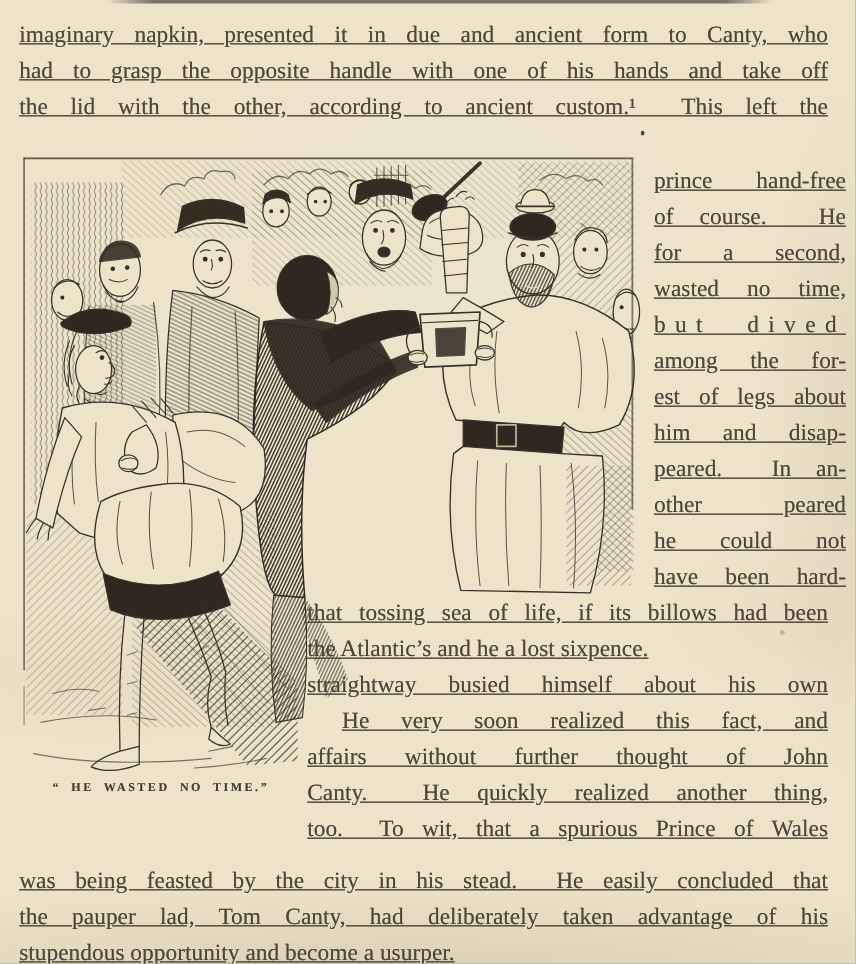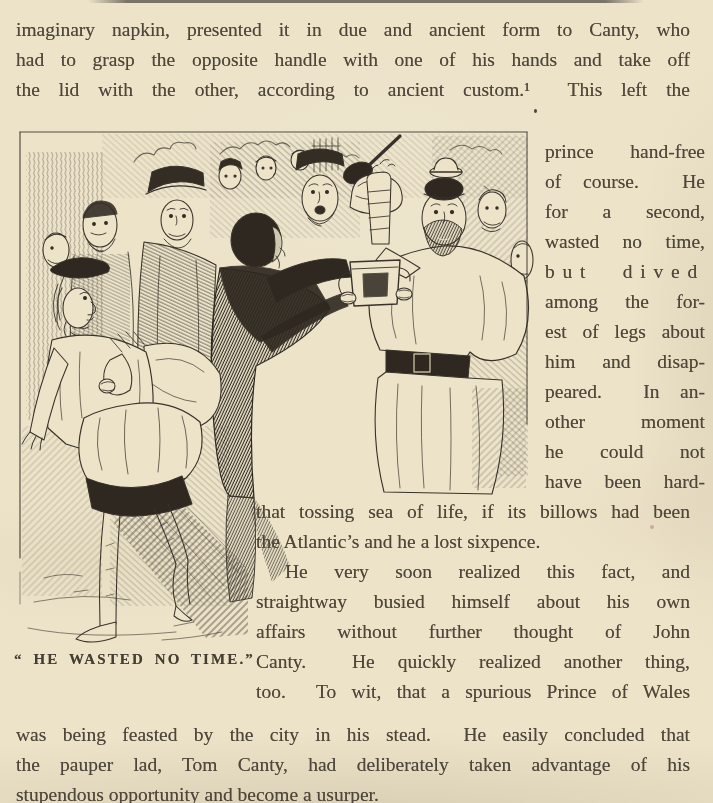--- a/index.html
+++ b/index.html
@@ -22,32 +22,33 @@
   .top-edge{
     position:absolute;left:88px;top:0;width:556px;height:3px;
     background:linear-gradient(90deg,transparent,#4a453c 7%,#4a453c 93%,transparent);
     opacity:.7;border-radius:2px;
   }
   .col{position:absolute;font-size:19.5px;}
   .ln{
     height:30px;line-height:30px;white-space:nowrap;
     text-align:justify;text-align-last:justify;
     text-shadow:0 0 .4px rgba(66,56,44,.55);
+    text-decoration:underline;
   }
   .ln.left{text-align:right;text-align-last:left;}
   .ln.indent{text-indent:29px;}
   .ln.spread{letter-spacing:.40em;}
   .p-top{left:16px;top:15px;width:674px;}
   .c-right{left:545px;top:101px;width:160px;margin-top:36px;}
   .c-mid{left:256px;top:497px;width:434px;}
   .p-bottom{left:16px;top:704px;width:674px;margin-top:16px;}
   .figure{position:absolute;left:14px;top:126px;width:520px;height:528px;}
   .caption{
     position:absolute;left:14px;top:651px;width:240px;
-    text-align:center;font-size:15px;font-weight:700;
+    text-align:center;font-size:10px;font-weight:700;
     letter-spacing:2.1px;word-spacing:4px;color:#443d31;
     text-shadow:0 0 .4px rgba(60,50,40,.5);
     white-space:nowrap;
   }
   .speck{position:absolute;border-radius:50%;}
   .speck.a{left:534px;top:109px;width:3px;height:4px;background:#4a443a;}
   .speck.b{left:650px;top:525px;width:4px;height:4px;background:#c89a93;opacity:.8;}
 </style>
 </head>
 <body>
@@ -280,30 +281,30 @@
   <div class="col c-right">
     <div class="ln j">prince hand-free</div>
     <div class="ln j">of course.&nbsp; He</div>
     <div class="ln j">for a second,</div>
     <div class="ln j">wasted no time,</div>
     <div class="ln j spread">but dived</div>
     <div class="ln j">among the for-</div>
     <div class="ln j">est of legs about</div>
     <div class="ln j">him and disap-</div>
     <div class="ln j">peared.&nbsp; In an-</div>
-    <div class="ln j">other moment</div>
+    <div class="ln j">other peared</div>
     <div class="ln j">he could not</div>
     <div class="ln j">have been hard-</div>
   </div>
 
   <div class="col c-mid">
     <div class="ln j">that tossing sea of life, if its billows had been</div>
     <div class="ln left">the Atlantic’s and he a lost sixpence.</div>
+    <div class="ln j">straightway busied himself about his own</div>
     <div class="ln j indent">He very soon realized this fact, and</div>
-    <div class="ln j">straightway busied himself about his own</div>
     <div class="ln j">affairs without further thought of John</div>
     <div class="ln j">Canty.&nbsp; He quickly realized another thing,</div>
     <div class="ln j">too.&nbsp; To wit, that a spurious Prince of Wales</div>
   </div>
 
   <div class="col p-bottom">
     <div class="ln j">was being feasted by the city in his stead.&nbsp; He easily concluded that</div>
     <div class="ln j">the pauper lad, Tom Canty, had deliberately taken advantage of his</div>
     <div class="ln left">stupendous opportunity and become a usurper.</div>
   </div>

